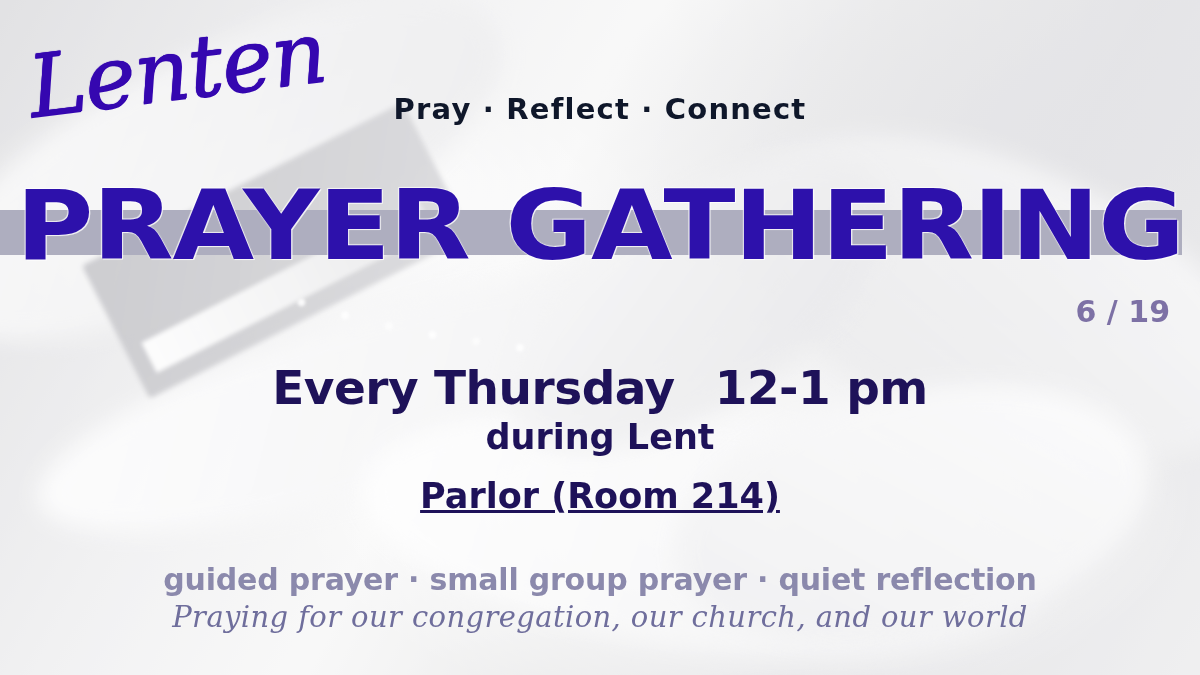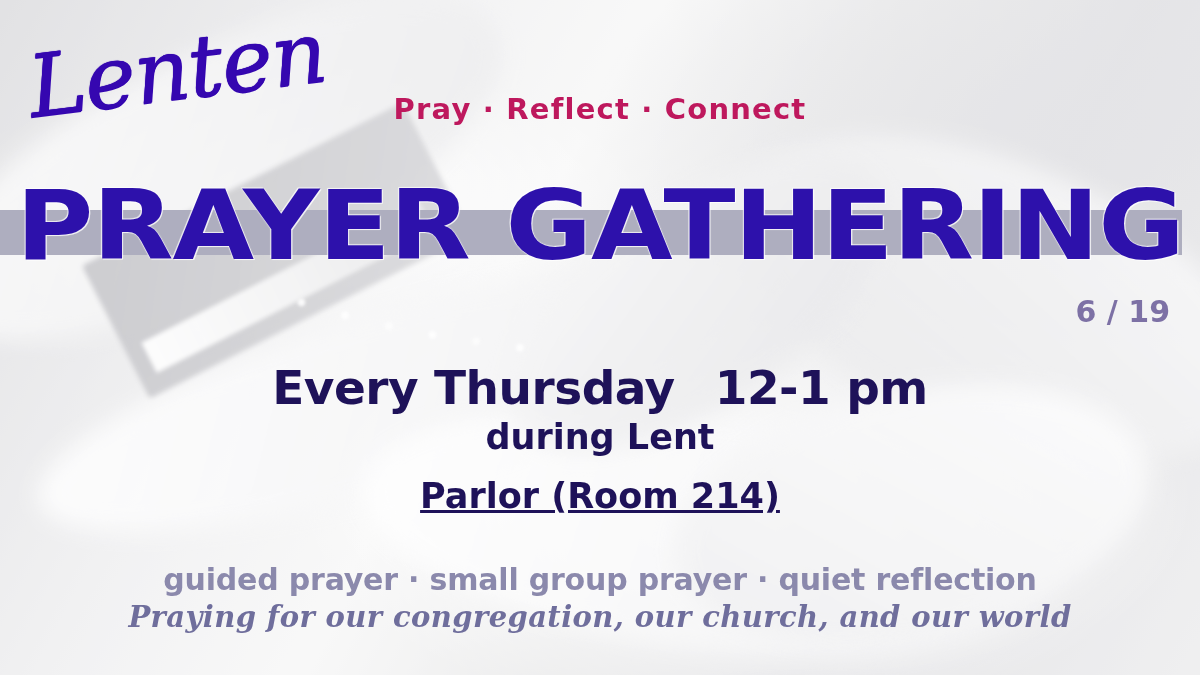--- a/index.html
+++ b/index.html
@@ -112,21 +112,21 @@
 
   
   #tagline {
     position:absolute;
     left:0; right:0; top:92px;
     text-align:center;
     font-family:"DejaVu Sans", sans-serif;
     font-weight:bold;
     font-size:29px;
     letter-spacing:1.2px;
-    color:#be185d;
+    color:#0f172a;
     white-space:nowrap;
   }
 
   
   #main-title {
     position:absolute;
     left:0; right:0; top:176px;
     text-align:center;
     font-family:"DejaVu Sans", sans-serif;
     font-weight:bold;
@@ -200,21 +200,21 @@
     white-space:nowrap;
   }
 
   
   #closing {
     position:absolute;
     left:0; right:0; top:600px;
     text-align:center;
     font-family:"DejaVu Serif", serif;
     font-style:italic;
-    font-weight:700;
+    font-weight:400;
     font-size:29px;
     letter-spacing:0.4px;
     color:#6f6e9c;
     white-space:nowrap;
   }
 </style>
 </head>
 <body>
 
 <div id="poster">

